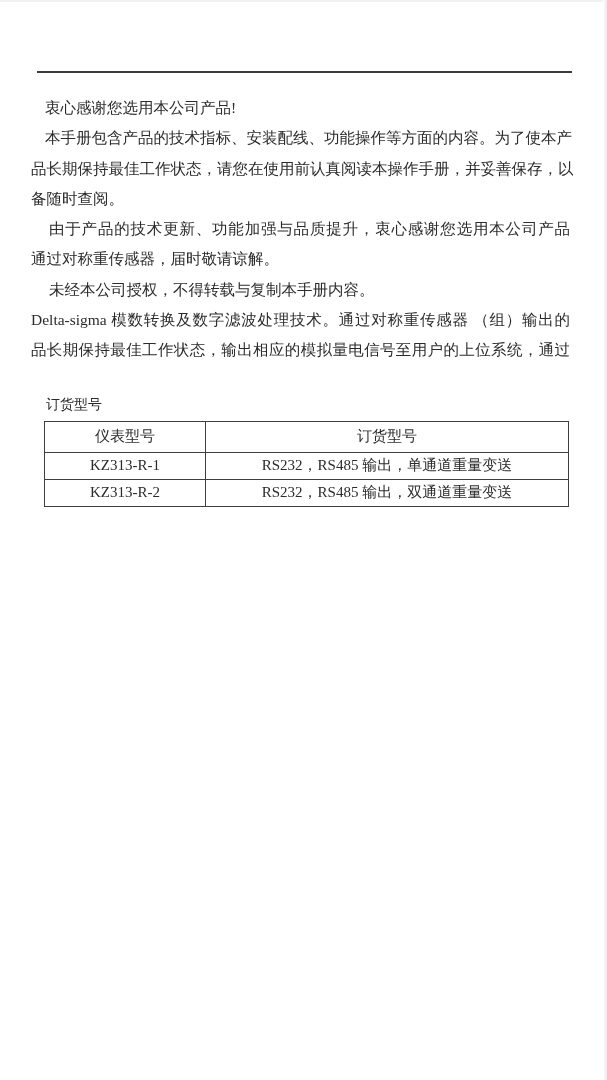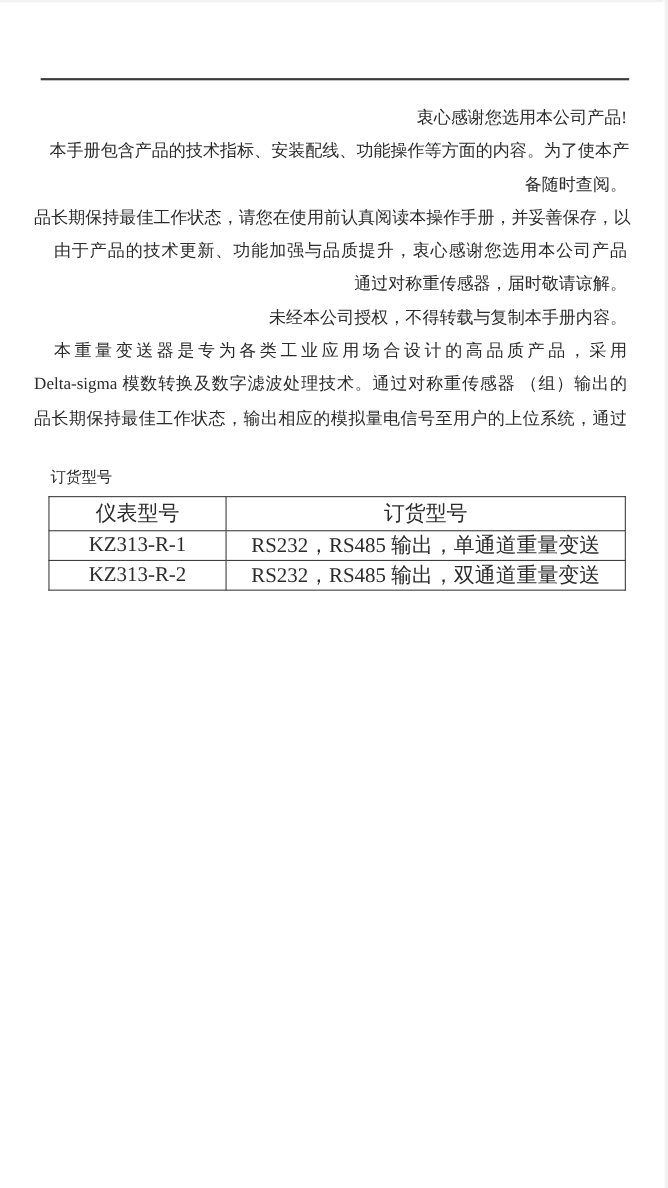--- a/index.html
+++ b/index.html
@@ -32,41 +32,40 @@
     font-size: 16.5px;
     font-weight: bold;
     letter-spacing: 1px;
     height: 18px; line-height: 18px;
   }
   .bodytext { margin-top: 20px; font-size: 15.5px; }
   .line {
     height: 30.3px; line-height: 30.3px;
     white-space: nowrap;
     width: 539px;
-    text-align: right;
   }
   .ind1 { text-indent: 14px; }
   .ind2 { text-indent: 18px; }
   .stretch { text-align: justify; text-align-last: justify; }
   .order-label {
     margin: 30px 0 0 15px;
     font-size: 14px;
     height: 18px; line-height: 18px;
   }
   table.order-table {
     border-collapse: collapse;
     margin: 7px 0 0 13px;
     width: 525px;
     table-layout: fixed;
   }
   table.order-table th, table.order-table td {
     border: 1.6px solid #3f3f3f;
     text-align: center;
     vertical-align: middle;
-    font-size: 19px;
+    font-size: 15px;
     font-weight: normal;
     padding: 0;
     overflow: hidden;
     white-space: nowrap;
   }
   table.order-table th { height: 30px; }
   table.order-table td { height: 26px; }
   .col-model { width: 161px; }
 </style>
 </head>
@@ -76,26 +75,25 @@
 <div class="edge-right"></div>
 
 <div class="page">
 
   <div class="rule"></div>
 
 
   <div class="bodytext">
     <div class="line ind1">衷心感谢您选用本公司产品!</div>
     <div class="line ind1 stretch">本手册包含产品的技术指标、安装配线、功能操作等方面的内容。为了使本产</div>
+    <div class="line stretch">品长期保持最佳工作状态，请您在使用前认真阅读本操作手册，并妥善保存，以</div>
     <div class="line">备随时查阅。</div>
-    <div class="line stretch">品长期保持最佳工作状态，请您在使用前认真阅读本操作手册，并妥善保存，以</div>
     <div class="line ind2 stretch">由于产品的技术更新、功能加强与品质提升，衷心感谢您选用本公司产品</div>
     <div class="line">通过对称重传感器，届时敬请谅解。</div>
     <div class="line ind2">未经本公司授权，不得转载与复制本手册内容。</div>
-    <div class="line ind2 stretch">本重量变送器是专为各类工业应用场合设计的高品质产品，采用</div>
     <div class="line stretch">Delta-sigma 模数转换及数字滤波处理技术。通过对称重传感器 （组）输出的</div>
     <div class="line stretch">品长期保持最佳工作状态，输出相应的模拟量电信号至用户的上位系统，通过</div>
   </div>
 
   <div class="order-label">订货型号</div>
 
   <table class="order-table">
     <colgroup>
       <col class="col-model">
       <col>

